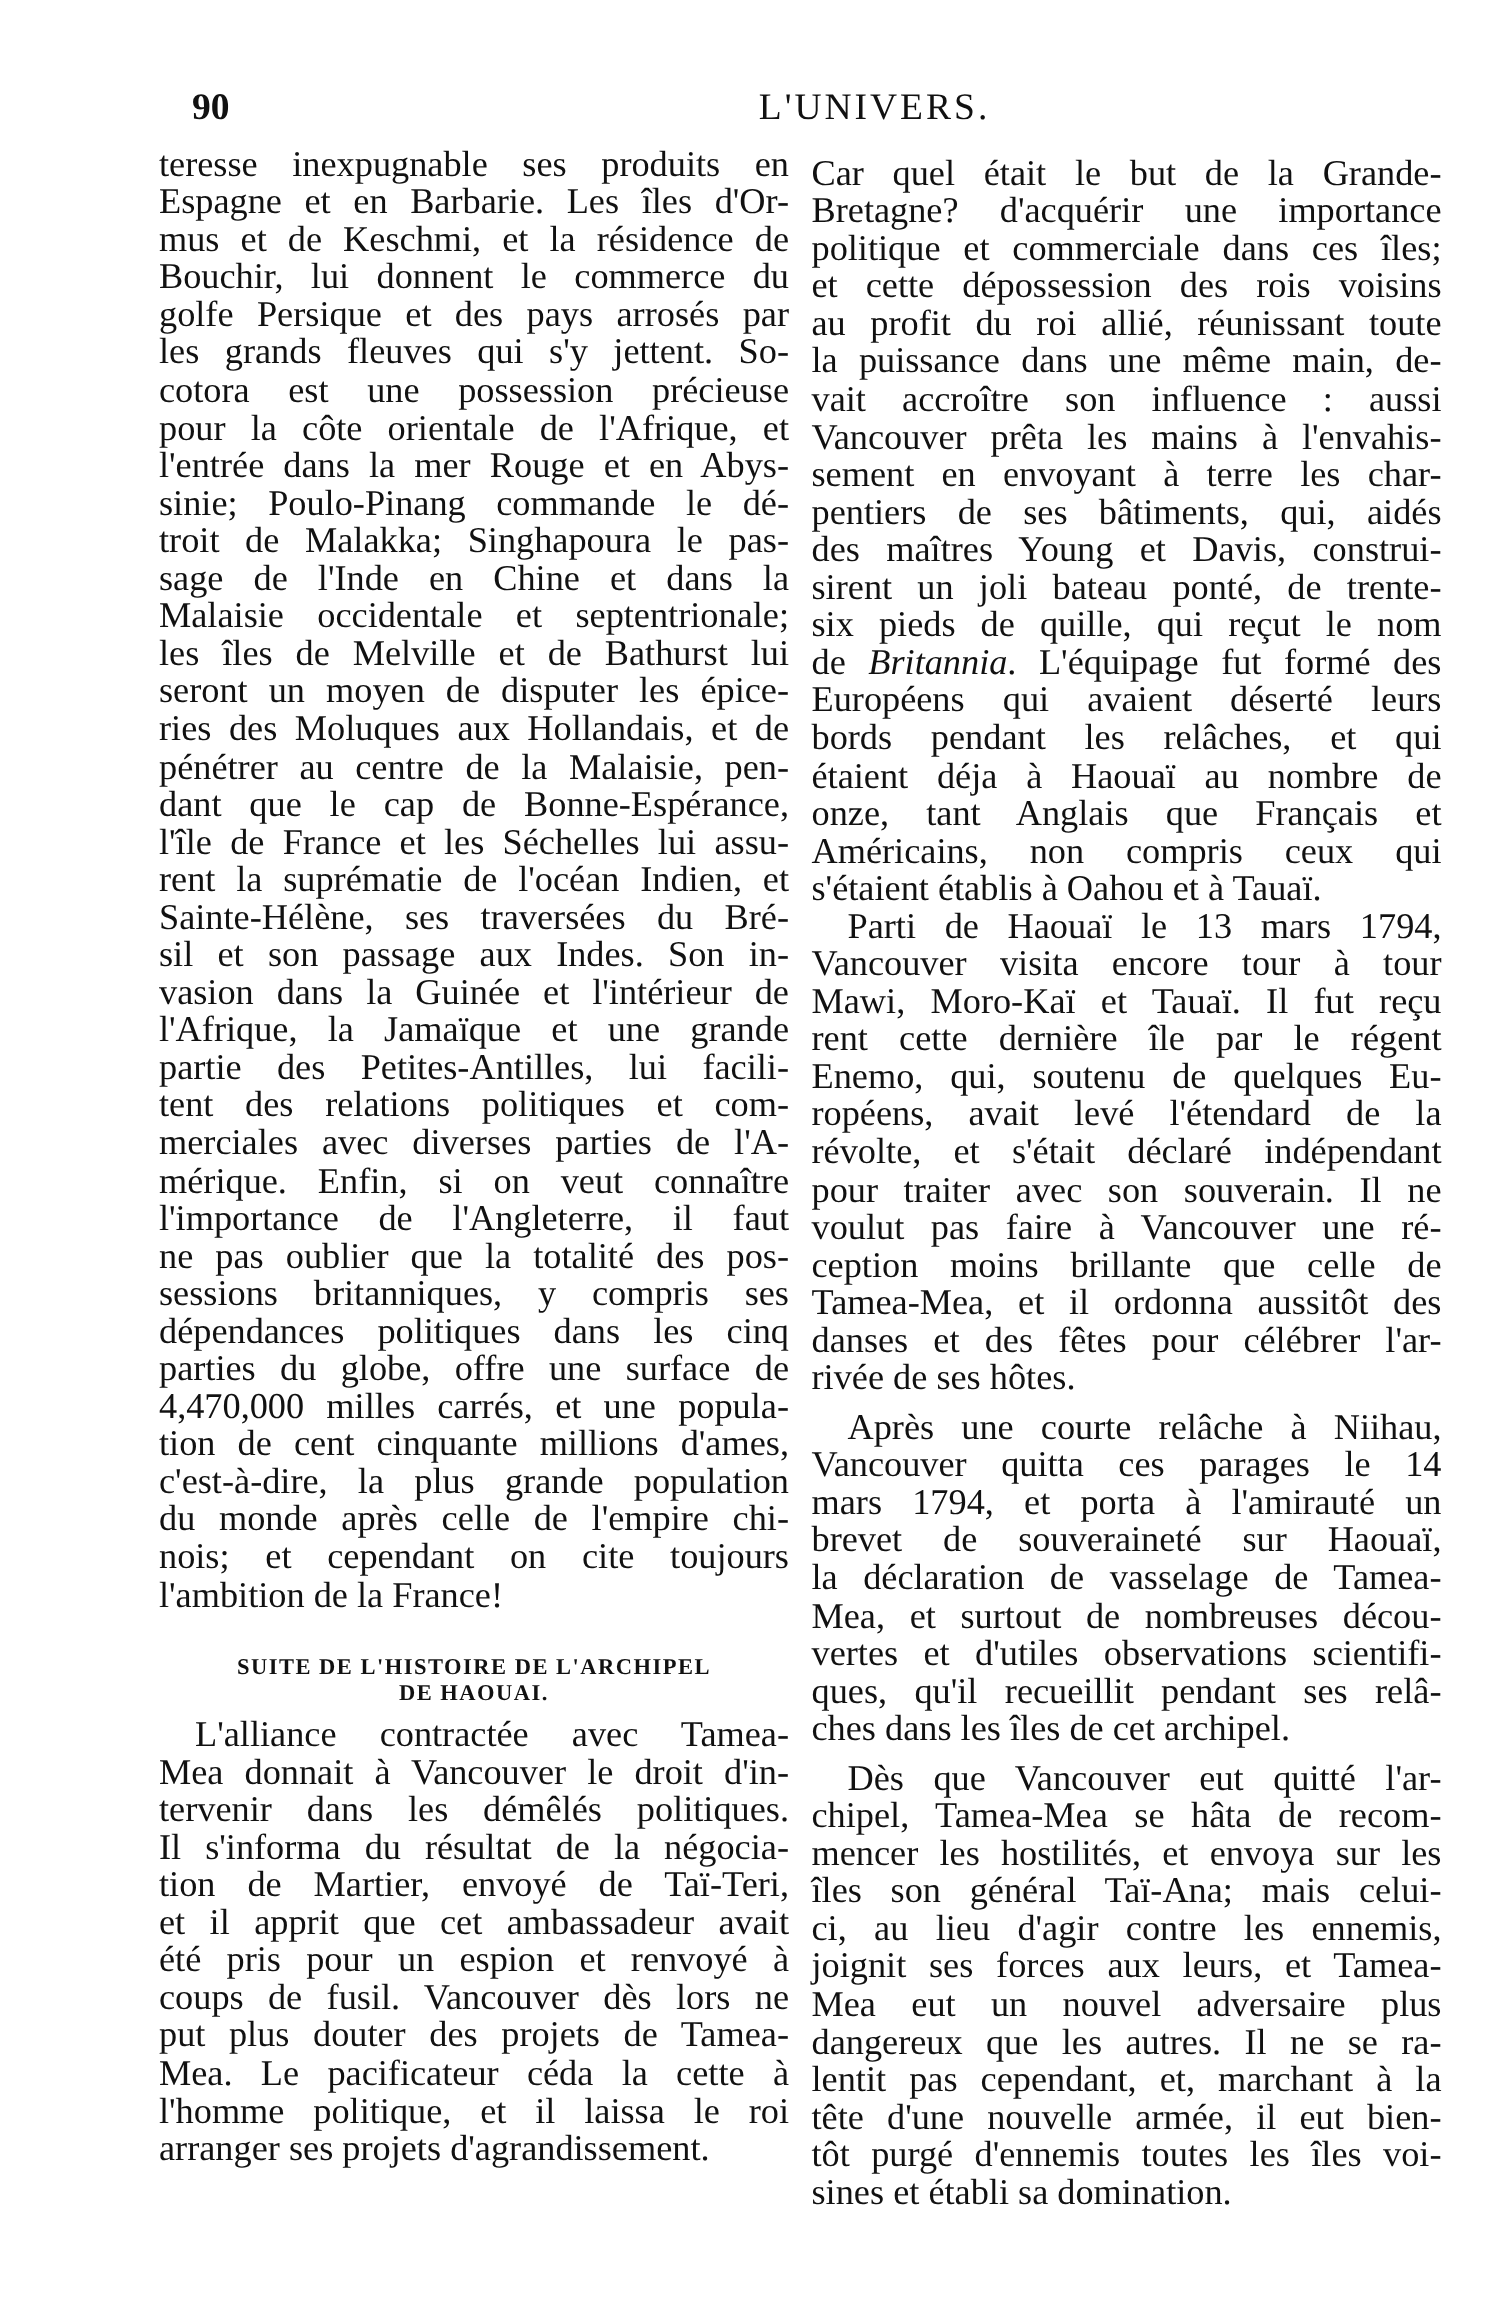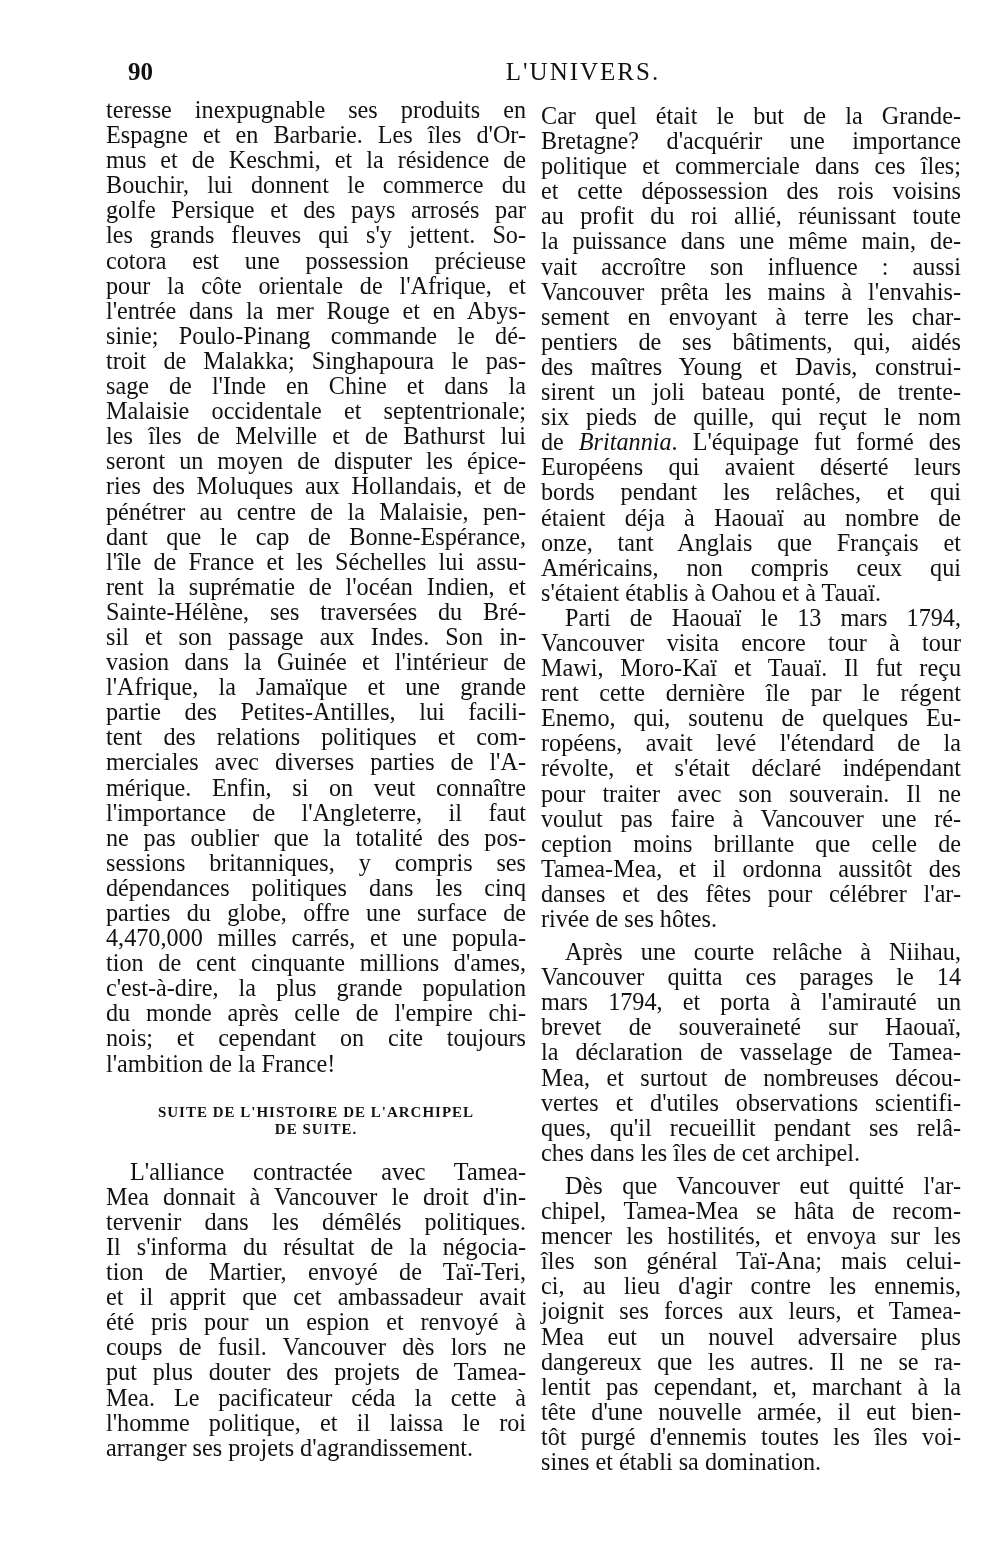--- a/index.html
+++ b/index.html
@@ -10,21 +10,21 @@
   .running-title { position: absolute; left: 0; right: 0; top: 0; text-align: center;
                    font-size: 25px; letter-spacing: 2px; padding-left: 40px; }
   .col { position: absolute; top: 97px; width: 420px; }
   .col-left { left: 106px; }
   .col-right { left: 541px; top: 103px; }
   .line { display: block; font-size: 24.2px; line-height: 25.1px; height: 25.1px;
           white-space: nowrap; text-align: justify; text-align-last: justify; }
   .line.last { text-align-last: left; }
   .line.indent { padding-left: 24px; }
   .section-heading { font-size: 15px; font-weight: bold; text-align: center;
-                     letter-spacing: 1px; line-height: 17px; margin: 28px 0 21px 0; }
+                     letter-spacing: 1px; line-height: 17px; margin: 28px 0 6px 0; }
   .section-heading span { display: block; }
   .gap { height: 8px; }
   em { font-style: italic; }
 </style>
 </head>
 <body>
 
 <div class="header">
   <span class="page-num">90</span>
   <span class="running-title">L'UNIVERS.</span>
@@ -67,21 +67,21 @@
       <span class="line">parties du globe, offre une surface de</span>
       <span class="line">4,470,000 milles carrés, et une popula-</span>
       <span class="line">tion de cent cinquante millions d'ames,</span>
       <span class="line">c'est-à-dire, la plus grande population</span>
       <span class="line">du monde après celle de l'empire chi-</span>
       <span class="line">nois; et cependant on cite toujours</span>
       <span class="line last">l'ambition de la France!</span>
     </div>
   <div class="section-heading">
     <span>SUITE DE L'HISTOIRE DE L'ARCHIPEL</span>
-    <span>DE SUITE.</span>
+    <span>DE HAOUAI.</span>
   </div>
   <div>
       <span class="line indent">L'alliance contractée avec Tamea-</span>
       <span class="line">Mea donnait à Vancouver le droit d'in-</span>
       <span class="line">tervenir dans les démêlés politiques.</span>
       <span class="line">Il s'informa du résultat de la négocia-</span>
       <span class="line">tion de Martier, envoyé de Taï-Teri,</span>
       <span class="line">et il apprit que cet ambassadeur avait</span>
       <span class="line">été pris pour un espion et renvoyé à</span>
       <span class="line">coups de fusil. Vancouver dès lors ne</span>

